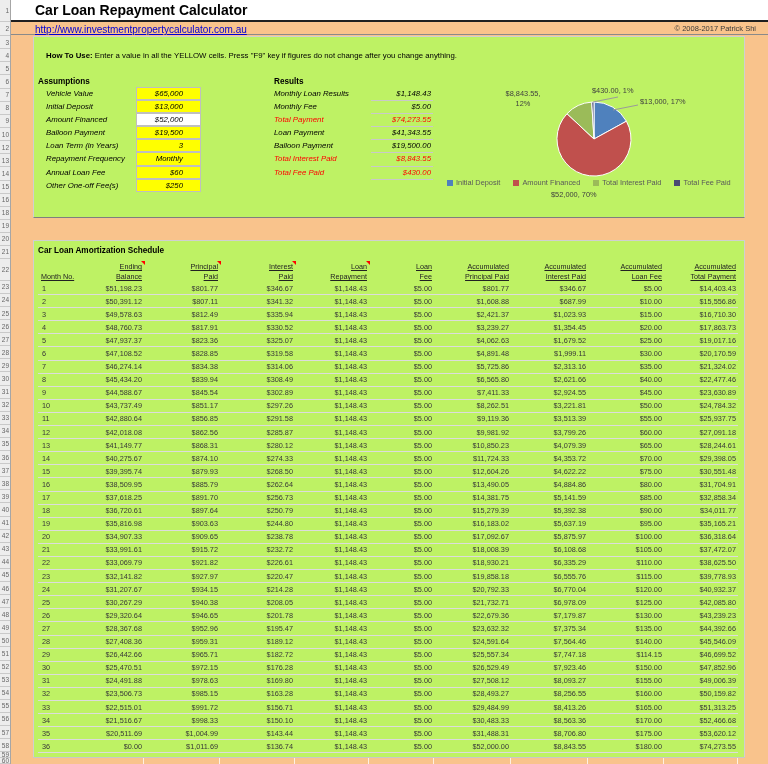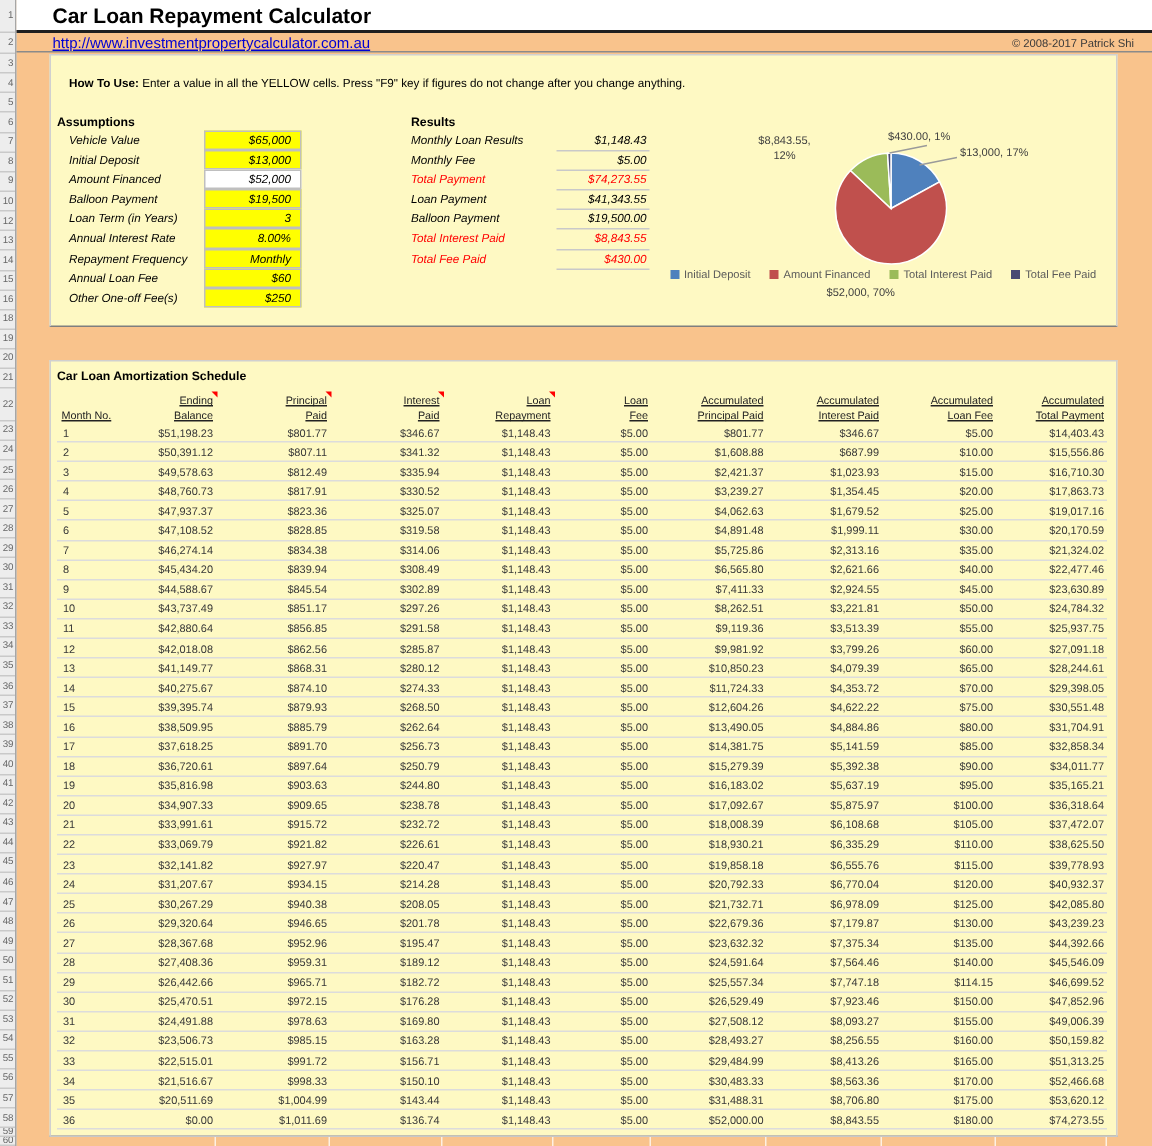--- a/index.html
+++ b/index.html
@@ -6,34 +6,34 @@
     background:#F9C38C;font-family:"Liberation Sans","DejaVu Sans",sans-serif;}
   .abs{position:absolute;}
   #gutter{left:0;top:0;width:11px;height:764px;background:#EDEDED;border-right:1px solid #A6A6A6;box-sizing:border-box;}
   .grow{border-bottom:1px solid #C9C9C9;box-sizing:border-box;font-size:6.5px;color:#666;
     display:flex;align-items:center;justify-content:flex-end;padding-right:1px;overflow:hidden;}
   #titlebar{left:11px;top:0;width:757px;height:22px;background:#FFFFFF;border-bottom:2px solid #1F1F1F;box-sizing:border-box;}
   #page-title{padding-left:24px;line-height:20px;font-size:14px;font-weight:bold;color:#000;white-space:nowrap;}
   #linkrow{left:11px;top:22px;width:757px;height:13px;border-bottom:1px solid #8A8A8A;box-sizing:border-box;}
   #site-link{position:absolute;left:24px;top:2px;font-size:10px;color:#0000D4;text-decoration:underline;}
   #copyright{position:absolute;right:12px;top:2px;font-size:7.5px;color:#3A3A3A;}
-  .panel{background:#fef9c3;border:1px solid #D0D0D0;border-bottom:1px solid #7F7F7F;box-sizing:border-box;}
+  .panel{background:#bef264;border:1px solid #D0D0D0;border-bottom:1px solid #7F7F7F;box-sizing:border-box;}
   #panel1{left:33px;top:36px;width:712px;height:182px;}
   #panel2{left:33px;top:240px;width:712px;height:518px;}
   #howto{position:absolute;left:12px;top:14px;font-size:7.8px;color:#000;white-space:nowrap;}
   #howto b{font-weight:bold;}
   .sec-title{position:absolute;font-size:8.2px;font-weight:bold;color:#000;white-space:nowrap;}
   #assump-title{left:4px;top:40px;}
   #results-title{left:240px;top:40px;}
   #assump-rows,#result-rows{position:absolute;left:0;top:51px;width:460px;}
   .arow{position:relative;height:13.1px;font-style:italic;}
   .albl{position:absolute;left:12px;top:1px;font-size:7.8px;color:#000;white-space:nowrap;}
   .acell{position:absolute;left:102px;top:0;width:65px;height:13.1px;box-sizing:border-box;
     border:1px solid #BFBFBF;margin-top:-1px;font-size:7.8px;text-align:right;
-    padding:1px 6px 0 0;background:#FFFFFF;color:#000;}
+    padding:1px 17px 0 0;background:#FFFFFF;color:#000;}
   .ylw{background:#FFFF00;}
   .rlbl{position:absolute;left:240px;top:1px;font-size:7.8px;color:#000;white-space:nowrap;}
   .rcell{position:absolute;left:337px;top:0;width:62px;height:13.1px;box-sizing:border-box;
     border-bottom:1px solid #C9C9C9;font-size:7.8px;text-align:right;padding:1px 2px 0 0;color:#000;}
   .red{color:#FF0000;}
   #pie-svg{left:450px;top:80px;}
   .callout{position:absolute;font-size:7.4px;color:#3F3F3F;white-space:nowrap;}
   #co-interest{left:496px;top:89px;width:54px;text-align:center;line-height:9.5px;}
   #co-fee{left:592px;top:86px;}
   #co-deposit{left:640px;top:97px;}
@@ -152,24 +152,20 @@
       </div>
       <div class="arow">
         <span class="albl">Balloon Payment</span>
         <div class="acell ylw">$19,500</div>
       </div>
       <div class="arow">
         <span class="albl">Loan Term (in Years)</span>
         <div class="acell ylw">3</div>
       </div>
       <div class="arow">
-        <span class="albl">Annual Interest Rate</span>
-        <div class="acell ylw">8.00%</div>
-      </div>
-      <div class="arow">
         <span class="albl">Repayment Frequency</span>
         <div class="acell ylw">Monthly</div>
       </div>
       <div class="arow">
         <span class="albl">Annual Loan Fee</span>
         <div class="acell ylw">$60</div>
       </div>
       <div class="arow">
         <span class="albl">Other One-off Fee(s)</span>
         <div class="acell ylw">$250</div>

